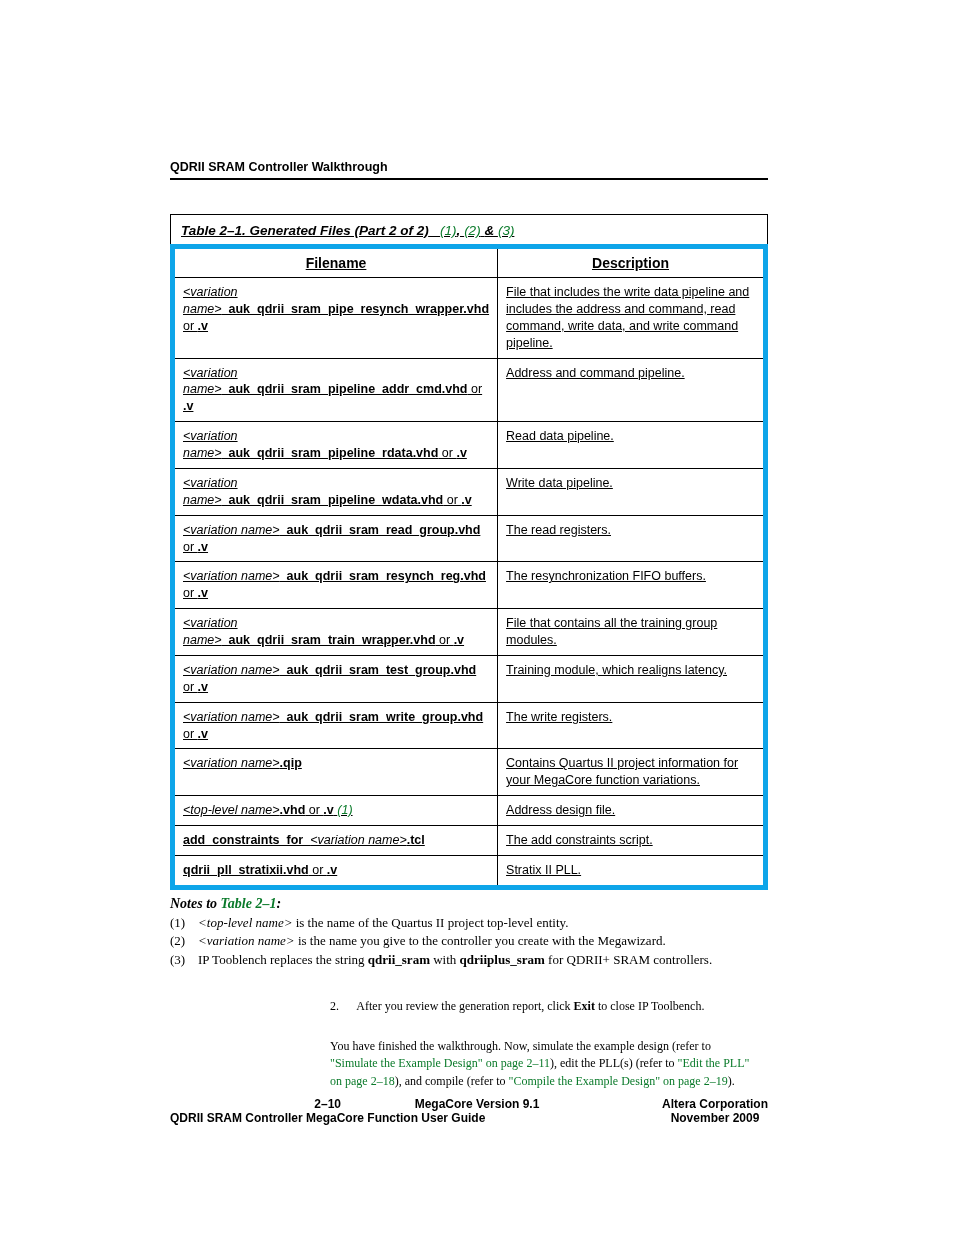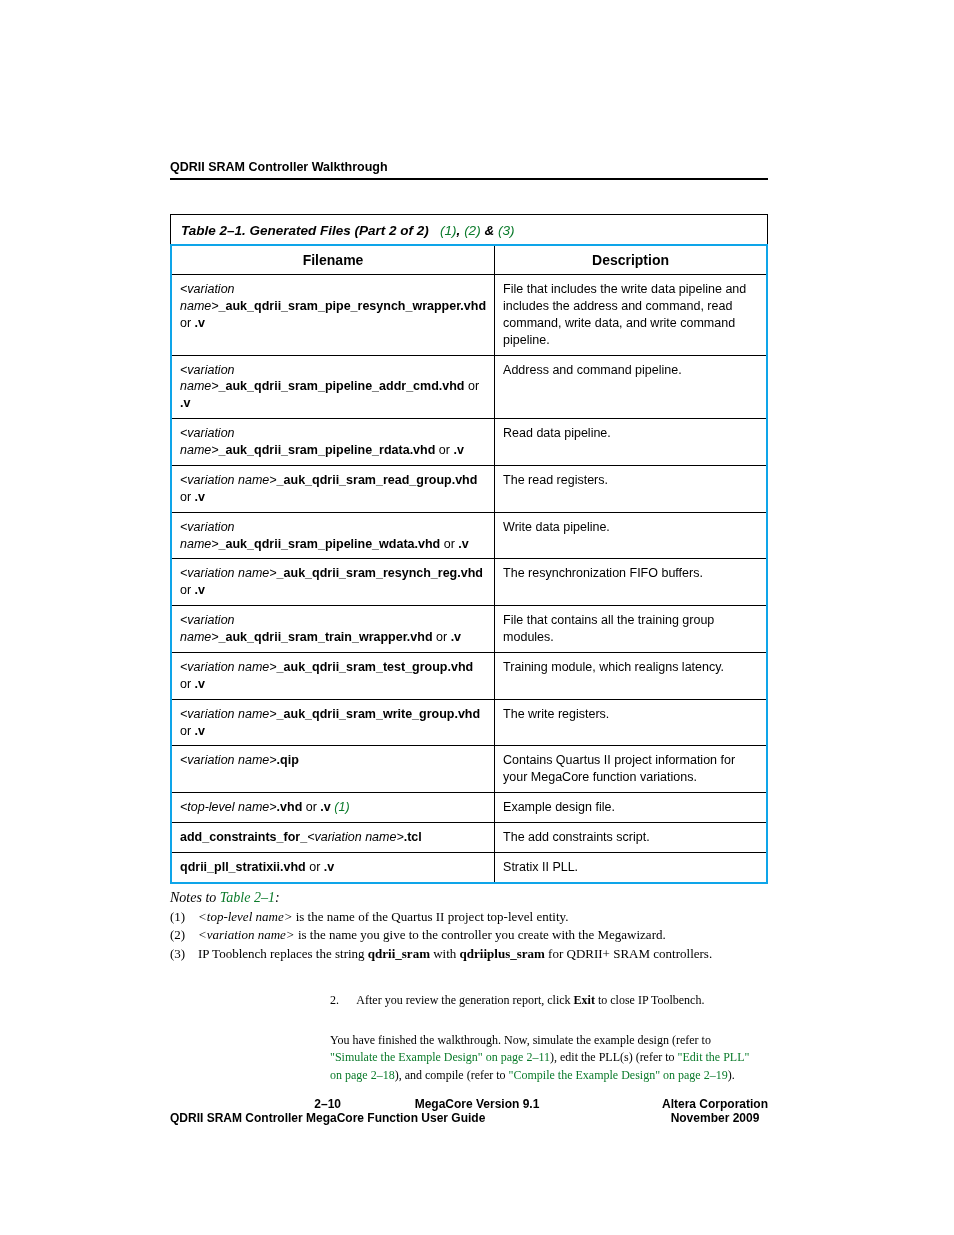--- a/index.html
+++ b/index.html
@@ -23,21 +23,22 @@
     margin-bottom: 4px;
   }
   hr.section-rule {
     border: none;
     border-top: 2px solid #000;
     margin: 0 0 34px 0;
   }
   table.files {
     width: 100%;
     border-collapse: collapse;
-    border: 2px solid #0ea5e9;
+    border: 5px solid #0ea5e9;
+    text-decoration: underline;
   }
   table.files caption {
     text-align: left;
     font-style: italic;
     font-weight: bold;
     font-size: 13.5px;
     padding: 8px 10px 6px 10px;
     border: 1px solid #000;
     border-bottom: none;
   }
@@ -67,21 +68,21 @@
     line-height: 1.35;
   }
   .col-filename { width: 48%; margin-top: 16px; }
   .col-desc { width: 52%; }
   .varname { font-style: italic; }
   .bold { font-weight: bold; text-align: right; }
   .notelink { color: #0a7a2a; font-style: italic; text-decoration: none; }
   .link { color: #0a7a2a; text-decoration: none; }
   .notes-heading {
     font-style: italic;
-    font-weight: normal;
+    font-weight: bold;
     margin-top: 6px;
     font-family: "Times New Roman", Times, serif;
     font-size: 14px;
   }
   .notes-heading .table-ref { color: #0a7a2a; }
   .notes-list {
     margin: 2px 0 0 0;
     padding: 0;
     font-family: "Times New Roman", Times, serif;
     font-size: 13px;
@@ -157,28 +158,28 @@
         </tr>
         <tr>
           <td><span class="varname">&lt;variation name&gt;</span><span class="bold">_auk_qdrii_sram_pipeline_addr_cmd.vhd</span><span> or </span><span class="bold">.v</span></td>
           <td>Address and command pipeline.</td>
         </tr>
         <tr>
           <td><span class="varname">&lt;variation name&gt;</span><span class="bold">_auk_qdrii_sram_pipeline_rdata.vhd</span><span> or </span><span class="bold">.v</span></td>
           <td>Read data pipeline.</td>
         </tr>
         <tr>
+          <td><span class="varname">&lt;variation name&gt;</span><span class="bold">_auk_qdrii_sram_pipeline_wdata.vhd</span><span> or </span><span class="bold">.v</span></td>
+          <td>Write data pipeline.</td>
+        </tr>
+        <tr>
           <td><span class="varname">&lt;variation name&gt;</span><span class="bold">_auk_qdrii_sram_read_group.vhd</span><span> or </span><span class="bold">.v</span></td>
           <td>The read registers.</td>
         </tr>
         <tr>
-          <td><span class="varname">&lt;variation name&gt;</span><span class="bold">_auk_qdrii_sram_pipeline_wdata.vhd</span><span> or </span><span class="bold">.v</span></td>
-          <td>Write data pipeline.</td>
-        </tr>
-        <tr>
           <td><span class="varname">&lt;variation name&gt;</span><span class="bold">_auk_qdrii_sram_resynch_reg.vhd</span><span> or </span><span class="bold">.v</span></td>
           <td>The resynchronization FIFO buffers.</td>
         </tr>
         <tr>
           <td><span class="varname">&lt;variation name&gt;</span><span class="bold">_auk_qdrii_sram_train_wrapper.vhd</span><span> or </span><span class="bold">.v</span></td>
           <td>File that contains all the training group modules.</td>
         </tr>
         <tr>
           <td><span class="varname">&lt;variation name&gt;</span><span class="bold">_auk_qdrii_sram_test_group.vhd</span><span> or </span><span class="bold">.v</span></td>
           <td>Training module, which realigns latency.</td>
@@ -186,21 +187,21 @@
         <tr>
           <td><span class="varname">&lt;variation name&gt;</span><span class="bold">_auk_qdrii_sram_write_group.vhd</span><span> or </span><span class="bold">.v</span></td>
           <td>The write registers.</td>
         </tr>
         <tr>
           <td><span class="varname">&lt;variation name&gt;</span><span class="bold">.qip</span></td>
           <td>Contains Quartus II project information for your MegaCore function variations.</td>
         </tr>
         <tr>
           <td><span class="varname">&lt;top-level name&gt;</span><span class="bold">.vhd</span><span> or </span><span class="bold">.v</span> <a href="#" class="notelink">(1)</a></td>
-          <td>Example design file.</td>
+          <td>Address design file.</td>
         </tr>
         <tr>
           <td><span class="bold">add_constraints_for_</span><span class="varname">&lt;variation name&gt;</span><span class="bold">.tcl</span></td>
           <td>The add constraints script.</td>
         </tr>
         <tr>
           <td><span class="bold">qdrii_pll_stratixii.vhd</span><span> or </span><span class="bold">.v</span></td>
           <td>Stratix II PLL.</td>
         </tr>
       </tbody>

